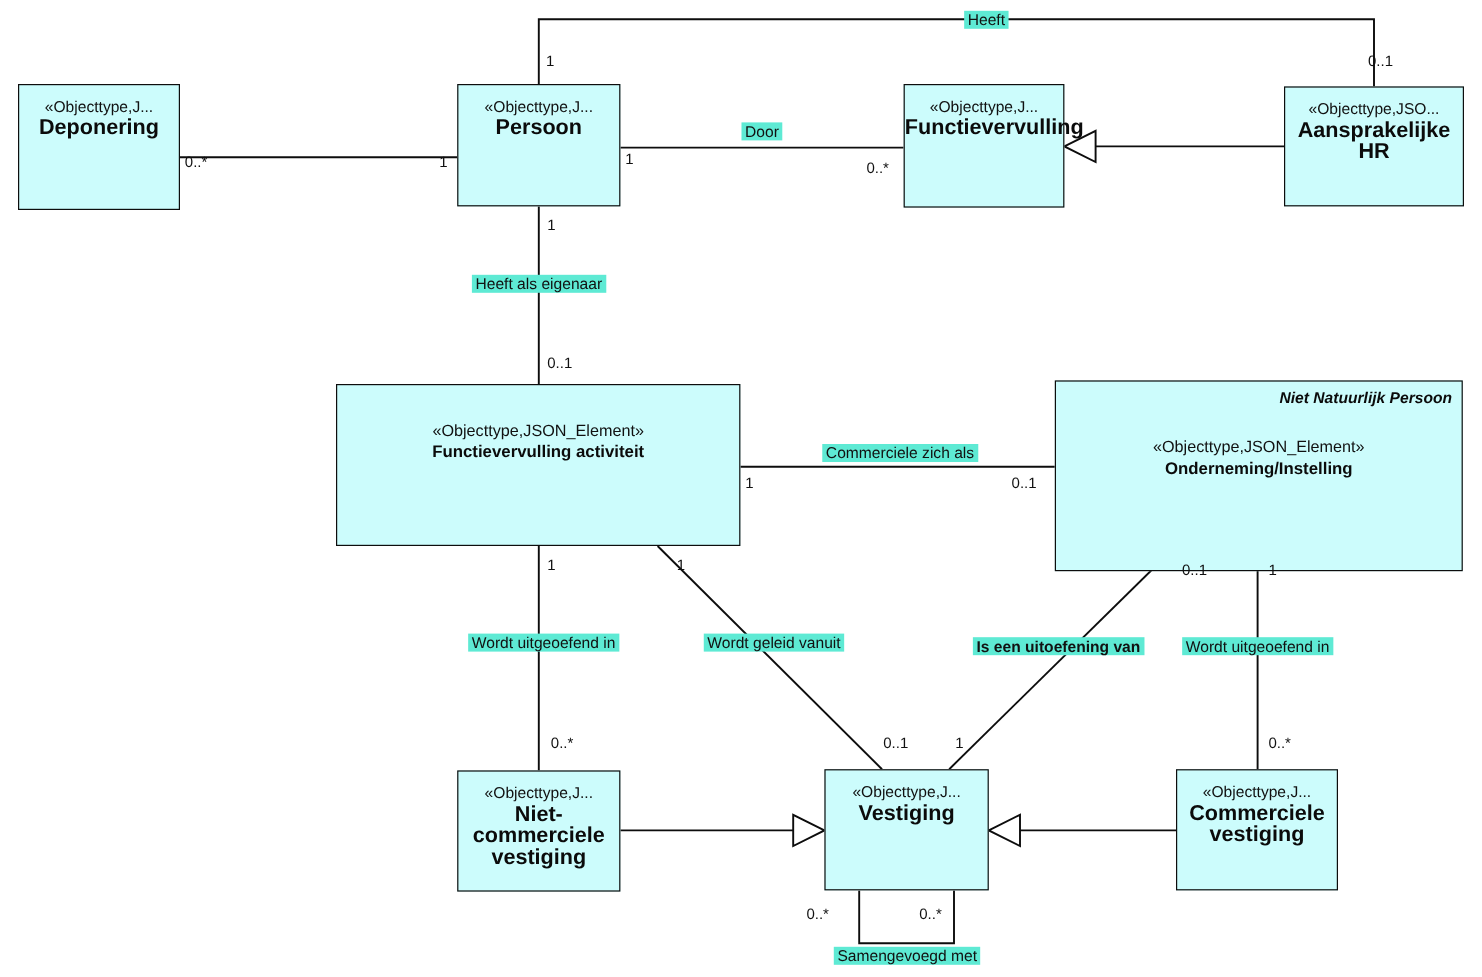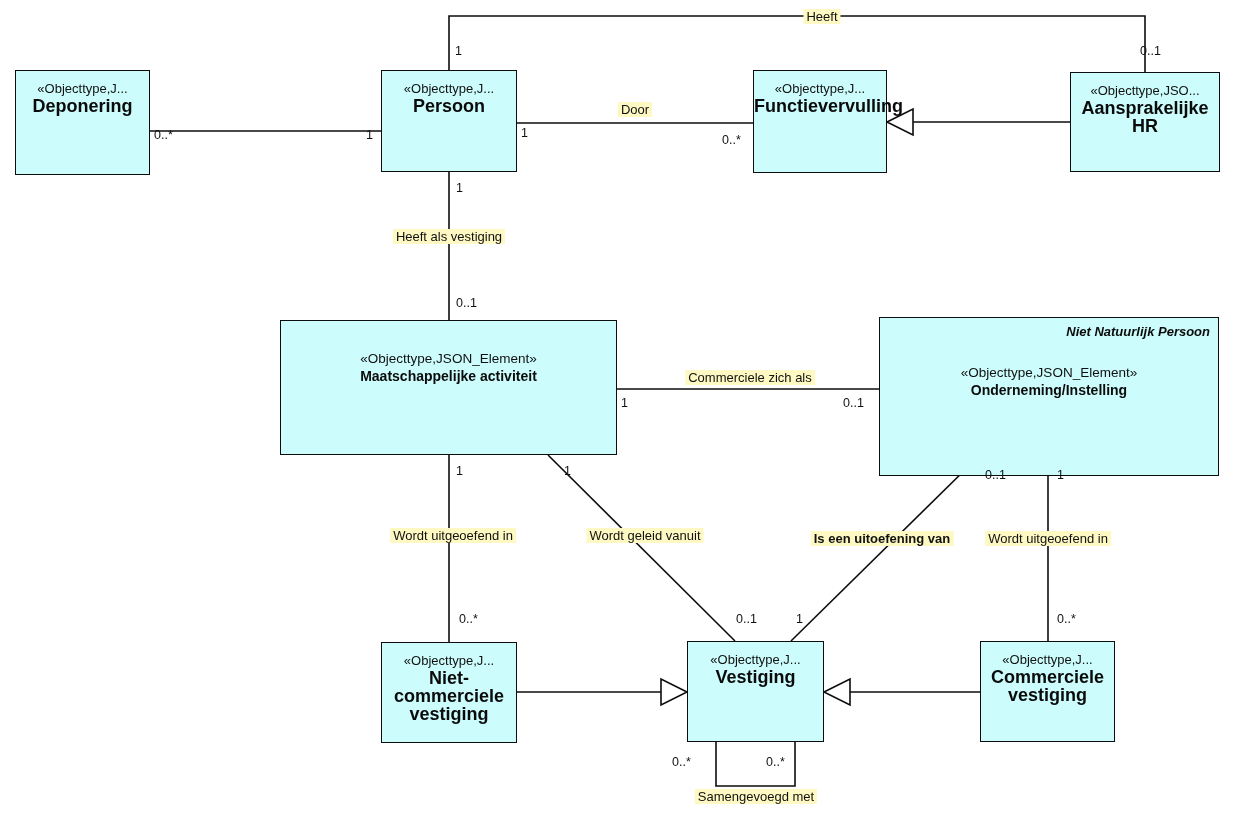--- a/index.html
+++ b/index.html
@@ -81,21 +81,21 @@
     color: #111111;
     white-space: nowrap;
     z-index: 4;
     line-height: 15px;
   }
   .lbl.mult {
     font-size: 12.5px;
   }
   .lbl.assoc {
     font-size: 13px;
-    background: #fef9c3;
+    background: #5eead4;
     padding: 0 3px;
   }
   .lbl.c { transform: translateX(-50%); }
 </style>
 </head>
 <body>
 
 <div id="diagram-root">
 
   <svg id="edges" viewBox="0 0 1235 814">
@@ -145,21 +145,21 @@
     <span class="nodename">Functievervulling</span>
   </div>
 
   <div class="node" style="left:1070px; top:72px; width:150px; height:100px;">
     <span class="stereotype">«Objecttype,JSO...</span>
     <span class="nodename">Aansprakelijke HR</span>
   </div>
 
   <div class="node big" style="left:280px; top:320px; width:337px; height:135px;">
     <span class="stereotype">«Objecttype,JSON_Element»</span>
-    <span class="nodename">Maatschappelijke activiteit</span>
+    <span class="nodename">Functievervulling activiteit</span>
   </div>
 
   <div class="node big" style="left:879px; top:317px; width:340px; height:159px;">
     <span class="rolehdr">Niet Natuurlijk Persoon</span>
     <span class="stereotype" style="padding-top:4px;">«Objecttype,JSON_Element»</span>
     <span class="nodename">Onderneming/Instelling</span>
   </div>
 
   <div class="node" style="left:381px; top:642px; width:136px; height:101px;">
     <span class="stereotype">«Objecttype,J...</span>
@@ -171,21 +171,21 @@
     <span class="nodename">Vestiging</span>
   </div>
 
   <div class="node" style="left:980px; top:641px; width:135px; height:101px;">
     <span class="stereotype">«Objecttype,J...</span>
     <span class="nodename" style="padding:0 6px;">Commerciele vestiging</span>
   </div>
 
   <div class="lbl assoc c" style="left:822px;  top:9px;">Heeft</div>
   <div class="lbl assoc c" style="left:635px;  top:102px;">Door</div>
-  <div class="lbl assoc c" style="left:449px;  top:229px;">Heeft als vestiging</div>
+  <div class="lbl assoc c" style="left:449px;  top:229px;">Heeft als eigenaar</div>
   <div class="lbl assoc c" style="left:750px;  top:370px;">Commerciele zich als</div>
   <div class="lbl assoc c" style="left:453px;  top:528px;">Wordt uitgeoefend in</div>
   <div class="lbl assoc c" style="left:645px;  top:528px;">Wordt geleid vanuit</div>
   <div class="lbl assoc c" style="left:882px;  top:531px;font-weight:bold;">Is een uitoefening van</div>
   <div class="lbl assoc c" style="left:1048px; top:531px;">Wordt uitgeoefend in</div>
   <div class="lbl assoc c" style="left:756px;  top:789px;">Samengevoegd met</div>
 
   <div class="lbl mult" style="left:455px;  top:44px;">1</div>
   <div class="lbl mult" style="left:1140px; top:44px;">0..1</div>
 

